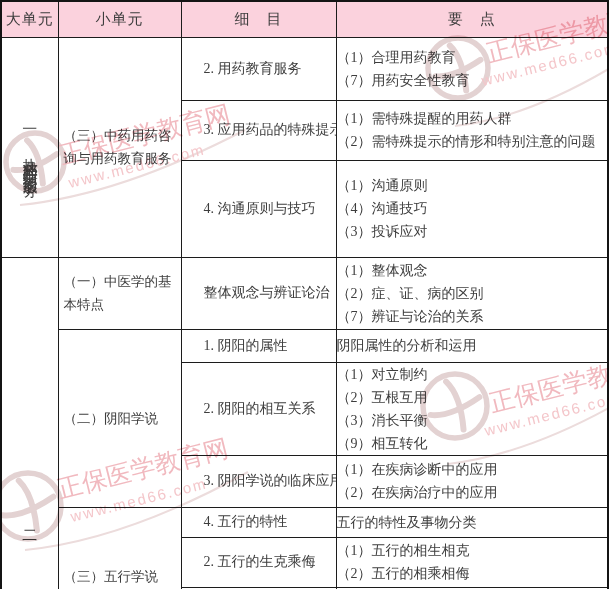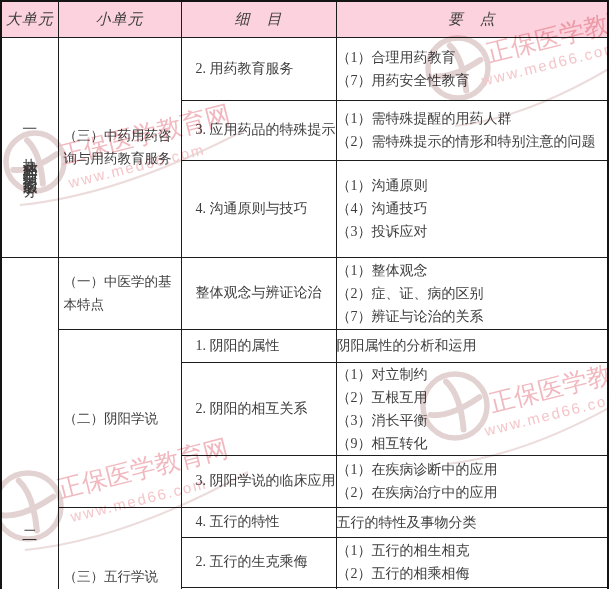--- a/index.html
+++ b/index.html
@@ -21,21 +21,20 @@
     font-size: 14px;
     vertical-align: middle;
     background: transparent;
   }
   .syllabus th {
     background: #fbd2dd;
     font-weight: normal;
     font-size: 15px;
     text-align: center;
     letter-spacing: 1px;
-    font-style: italic;
   }
   tr.hdr { height: 36px; }
   tr.r1 { height: 63px; }
   tr.r2 { height: 60px; }
   tr.r3 { height: 97px; }
   tr.r4 { height: 72px; }
   tr.r5 { height: 33px; }
   tr.r6 { height: 90px; }
   tr.r7 { height: 52px; }
   tr.r8 { height: 30px; }
@@ -54,21 +53,21 @@
   .unit-name {
     writing-mode: vertical-rl; text-orientation: upright;
     font-size: 15px; letter-spacing: 2.5px; color: #3d3d3d;
     display: block;
   }
   .unit2-pad { padding-top: 222px; }
   .unit2-pad .unit-no { margin-bottom: 34px; }
   .unit2-pad .unit-name { letter-spacing: 7px; }
 
   td.subunit { padding: 2px 5px; font-size: 13.5px; line-height: 23px; text-align: left; margin-top: 12px; }
-  td.detail  { padding-left: 14px; white-space: nowrap; overflow: hidden; text-align: left; }
+  td.detail  { padding-left: 22px; white-space: nowrap; overflow: hidden; text-align: left; }
   td.points  { text-align: left; }
   .pt { line-height: 23px; white-space: nowrap; overflow: hidden; }
 
   .wm {
     position: absolute; z-index: 2; pointer-events: none;
     mix-blend-mode: multiply;
   }
   .wm svg { overflow: visible; }
   .wm .ring   { fill: none; stroke: #e3d2d2; stroke-width: 5.5; }
   .wm .petal  { fill: none; stroke: #e3d2d2; stroke-width: 6; stroke-linecap: round; }

